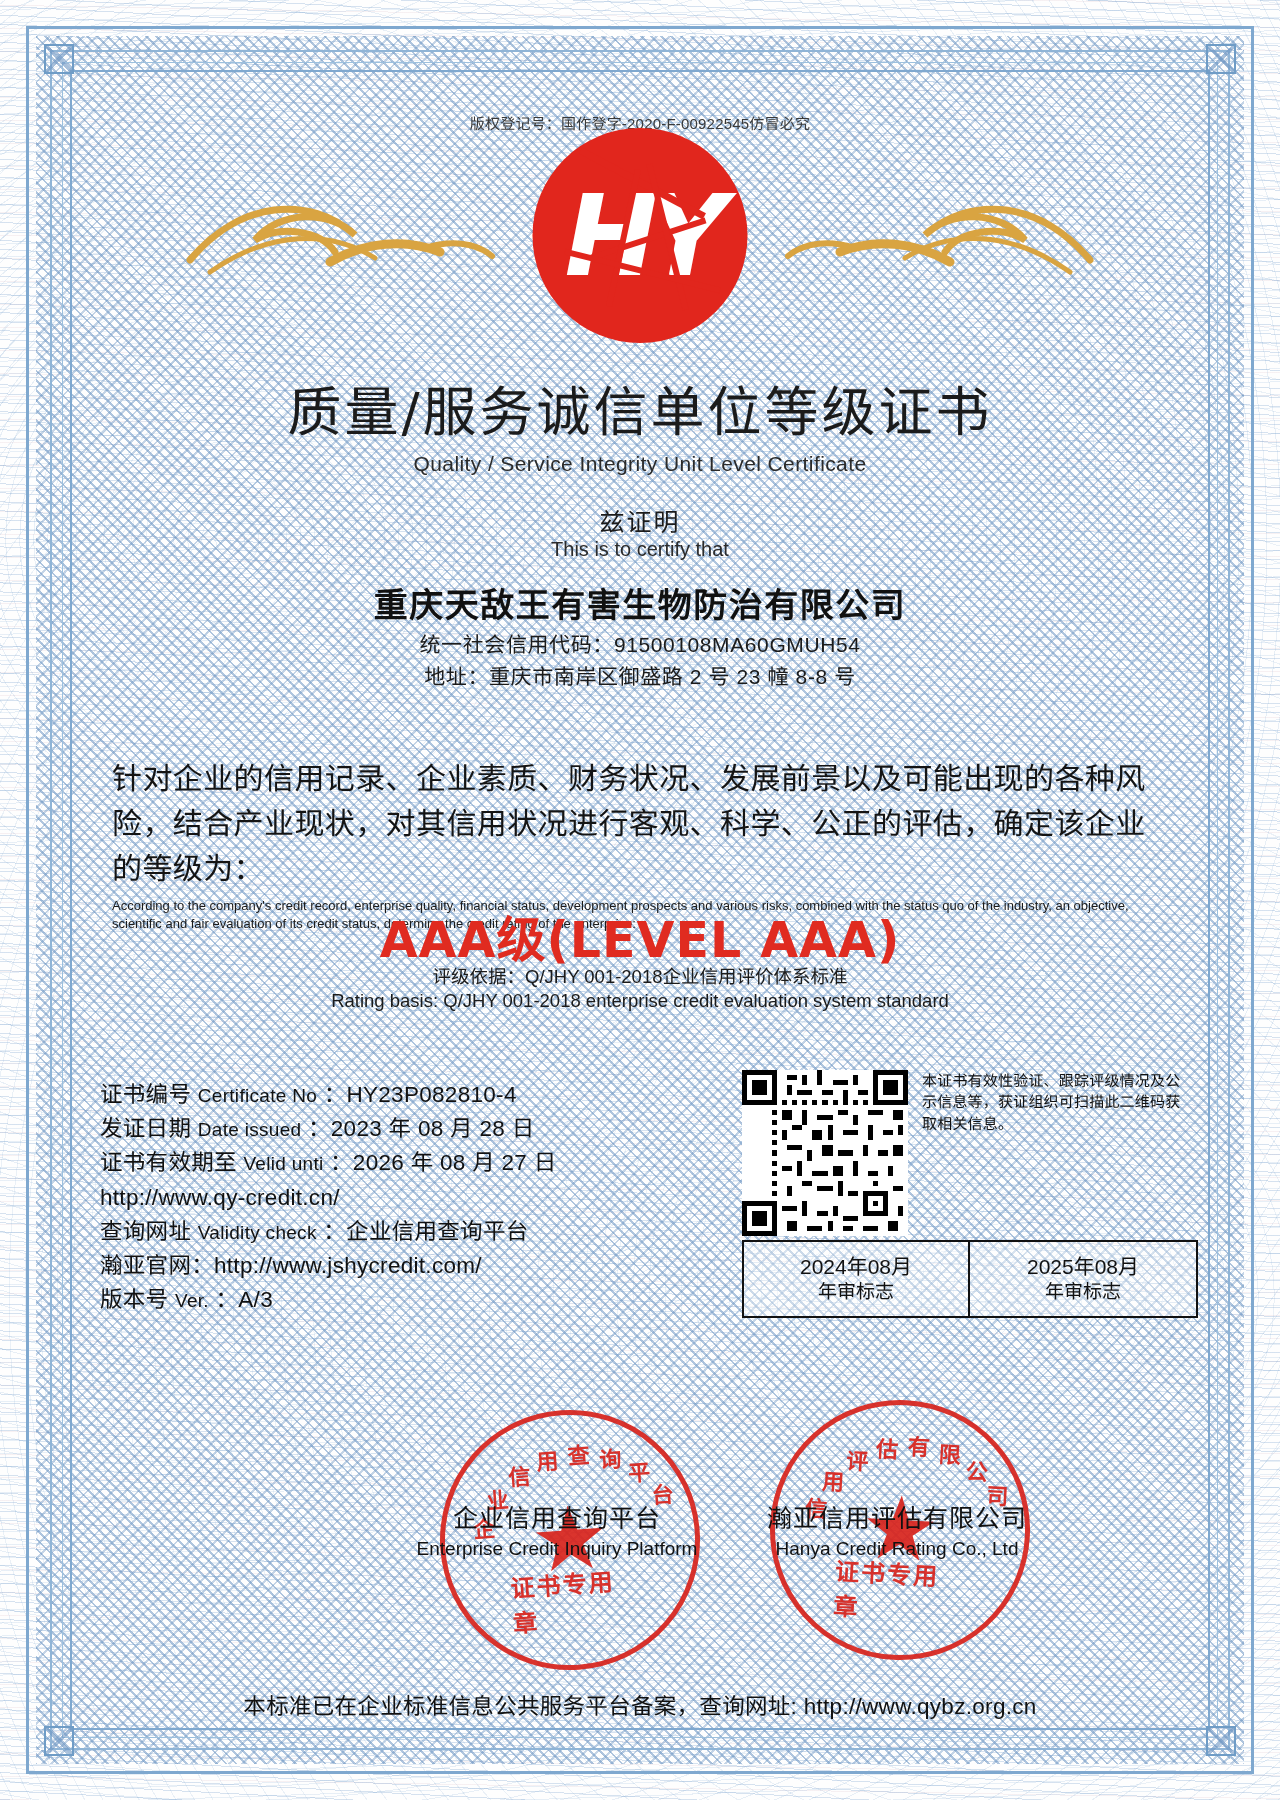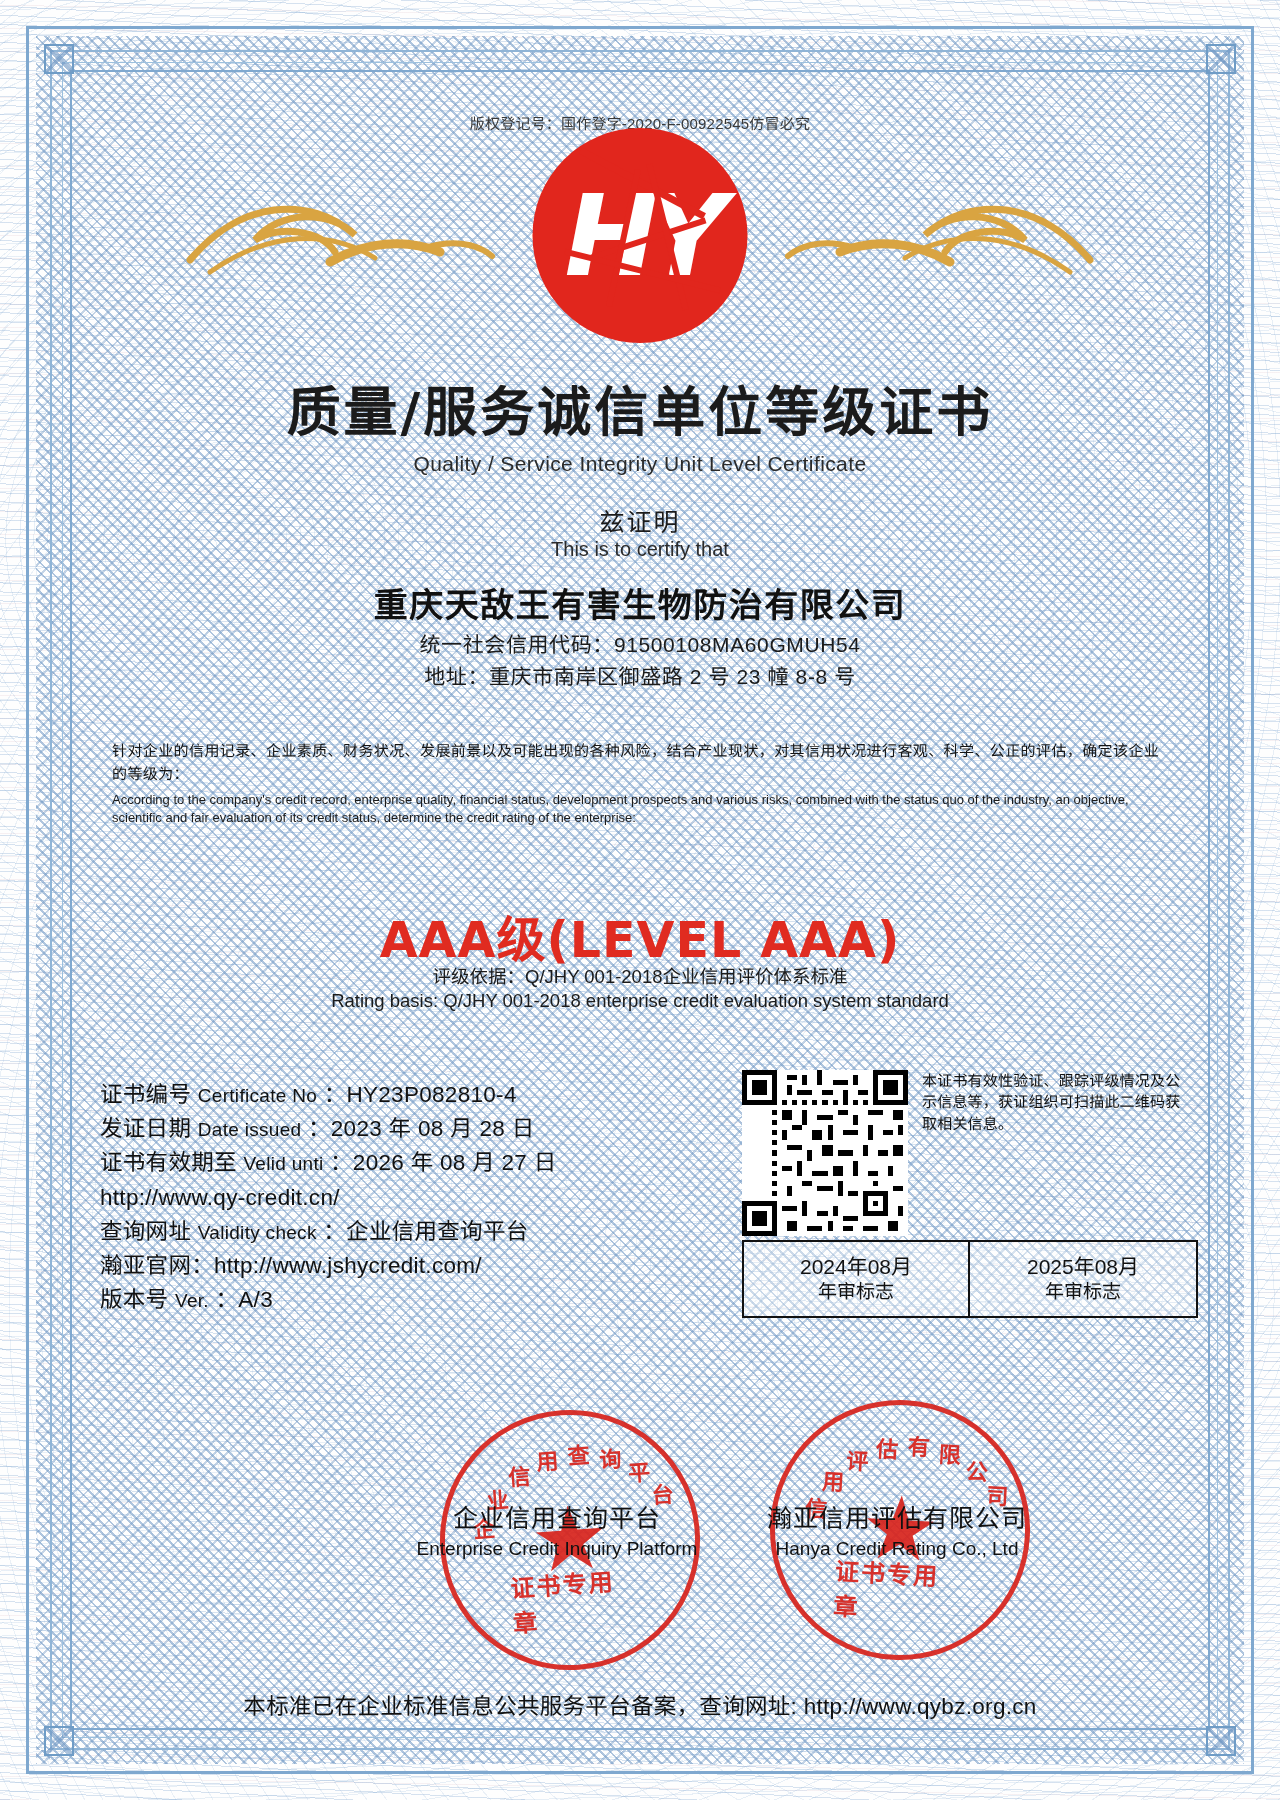--- a/index.html
+++ b/index.html
@@ -155,21 +155,21 @@
   .flourish.left  { left: 180px; }
   .flourish.right { right: 180px; transform: scaleX(-1); }
 
   
   .title-cn {
     position: absolute;
     top: 368px;
     left: 0; right: 0;
     text-align: center;
     font-size: 54px;
-    font-weight: 700;
+    font-weight: 400;
     color: #1b1b1b;
     letter-spacing: 3px;
     font-family: "DejaVu Sans", sans-serif;
   }
   .title-en {
     position: absolute;
     top: 452px;
     left: 0; right: 0;
     text-align: center;
     font-size: 21px;
@@ -224,24 +224,25 @@
   }
 
   
   .para-block {
     position: absolute;
     left: 112px;
     right: 112px;
     top: 740px;
   }
   .para-cn {
-    font-size: 15px;
+    font-size: 30px;
     color: #141414;
     line-height: 1.5;
     letter-spacing: 0.4px;
+    margin-top: 16px;
   }
   .para-en {
     margin-top: 6px;
     font-size: 13px;
     color: #1b1b1b;
     line-height: 1.42;
   }
 
   
   .level {

